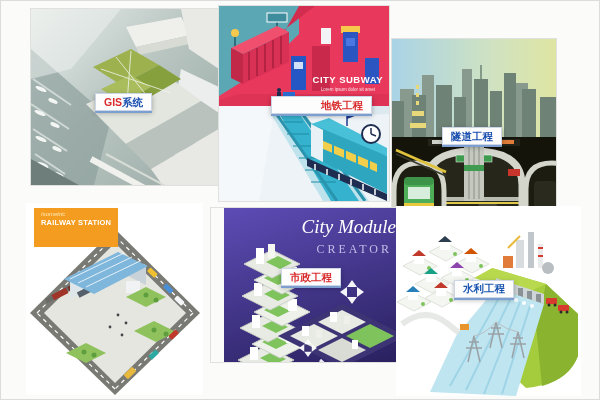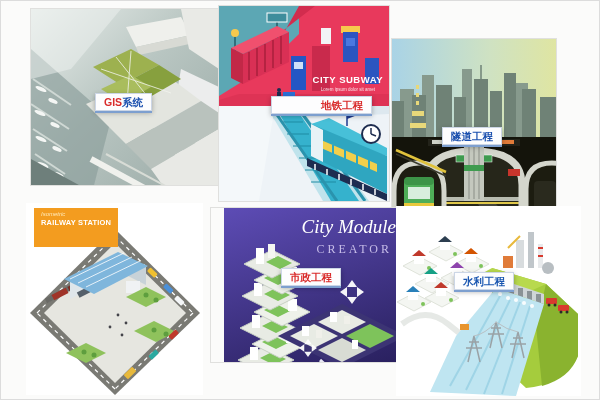--- a/index.html
+++ b/index.html
@@ -491,16 +491,16 @@
           </g>
       </g>
       <g stroke="#9aa2a6" stroke-width="1.5" fill="none">
         <path d="M94,142 L100,116 L106,142 M92,128 H108 M95,122 H105"></path>
         <path d="M116,152 L122,126 L128,152 M114,138 H130 M117,132 H127"></path>
         <path d="M72,156 L78,130 L84,156 M70,142 H86 M73,136 H83"></path>
       </g>
       <path d="M100,116 Q111,124 122,126 M78,130 Q89,128 100,116" stroke="#b8c0c4" stroke-width="1" fill="none"></path>
       <rect x="64" y="118" width="9" height="6" fill="#e8952e"></rect>
     </svg>
-    <div class="tag" style="left:58px;top:66px;"><span style="color: rgb(26, 86, 176);">水利工程</span></div>
+    <div class="tag" style="left:58px;top:74px;font-family:Liberation Serif, serif;"><span style="color: rgb(26, 86, 176);">水利工程</span></div>
   </div>
 
 </div>
 
 </body></html>

